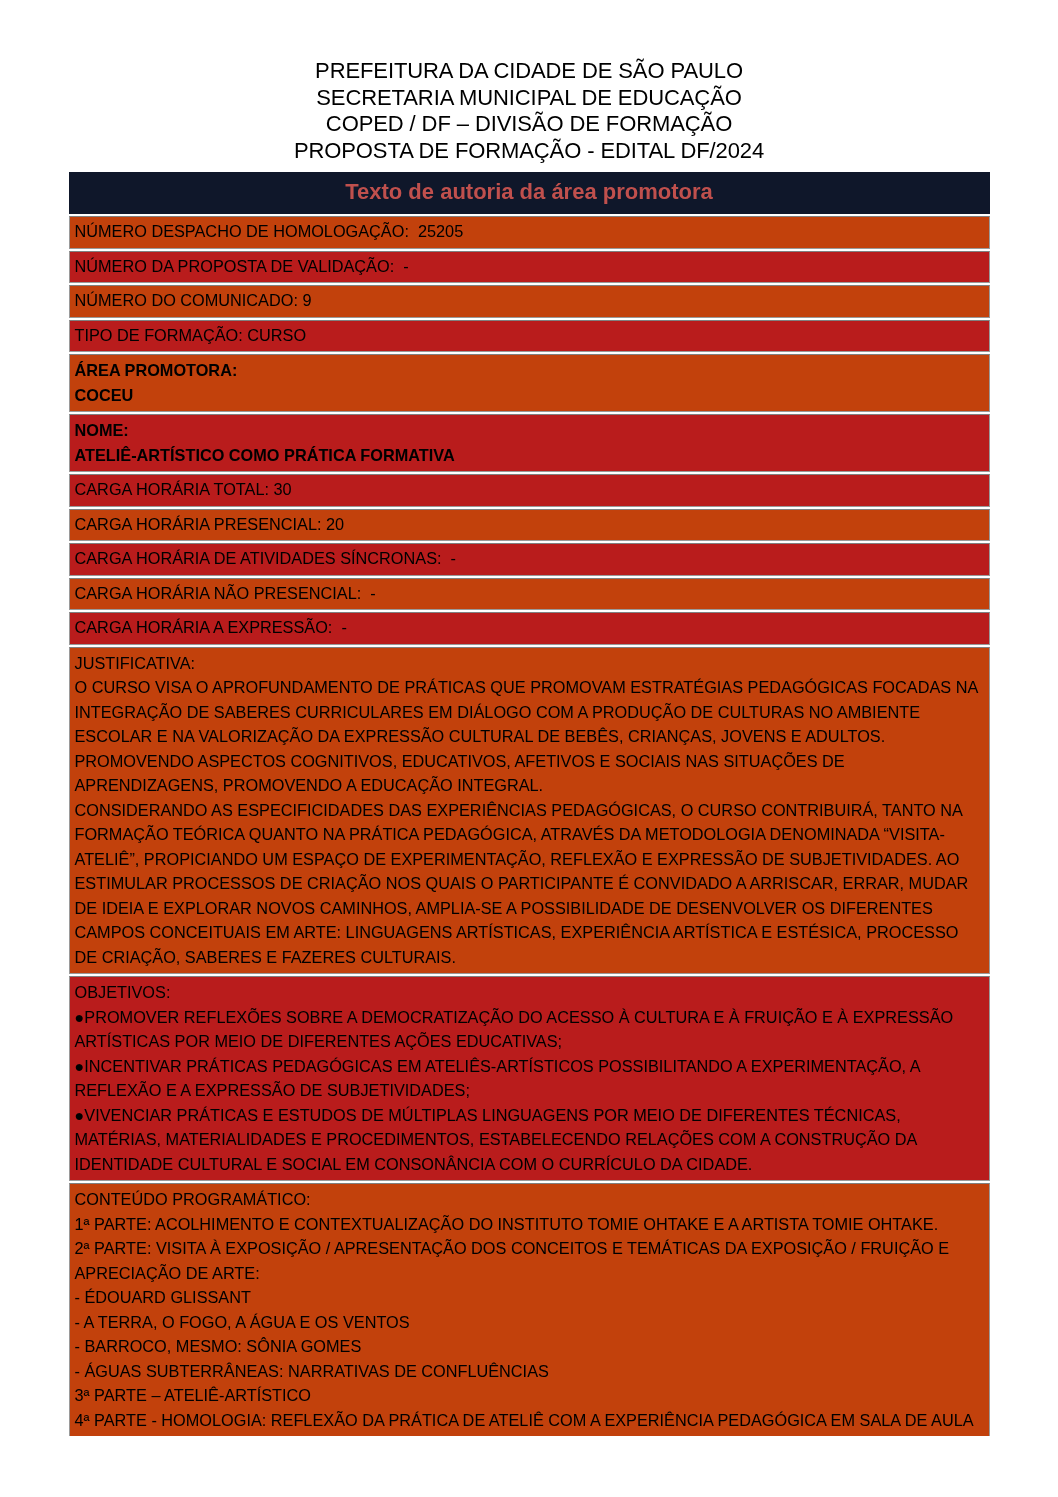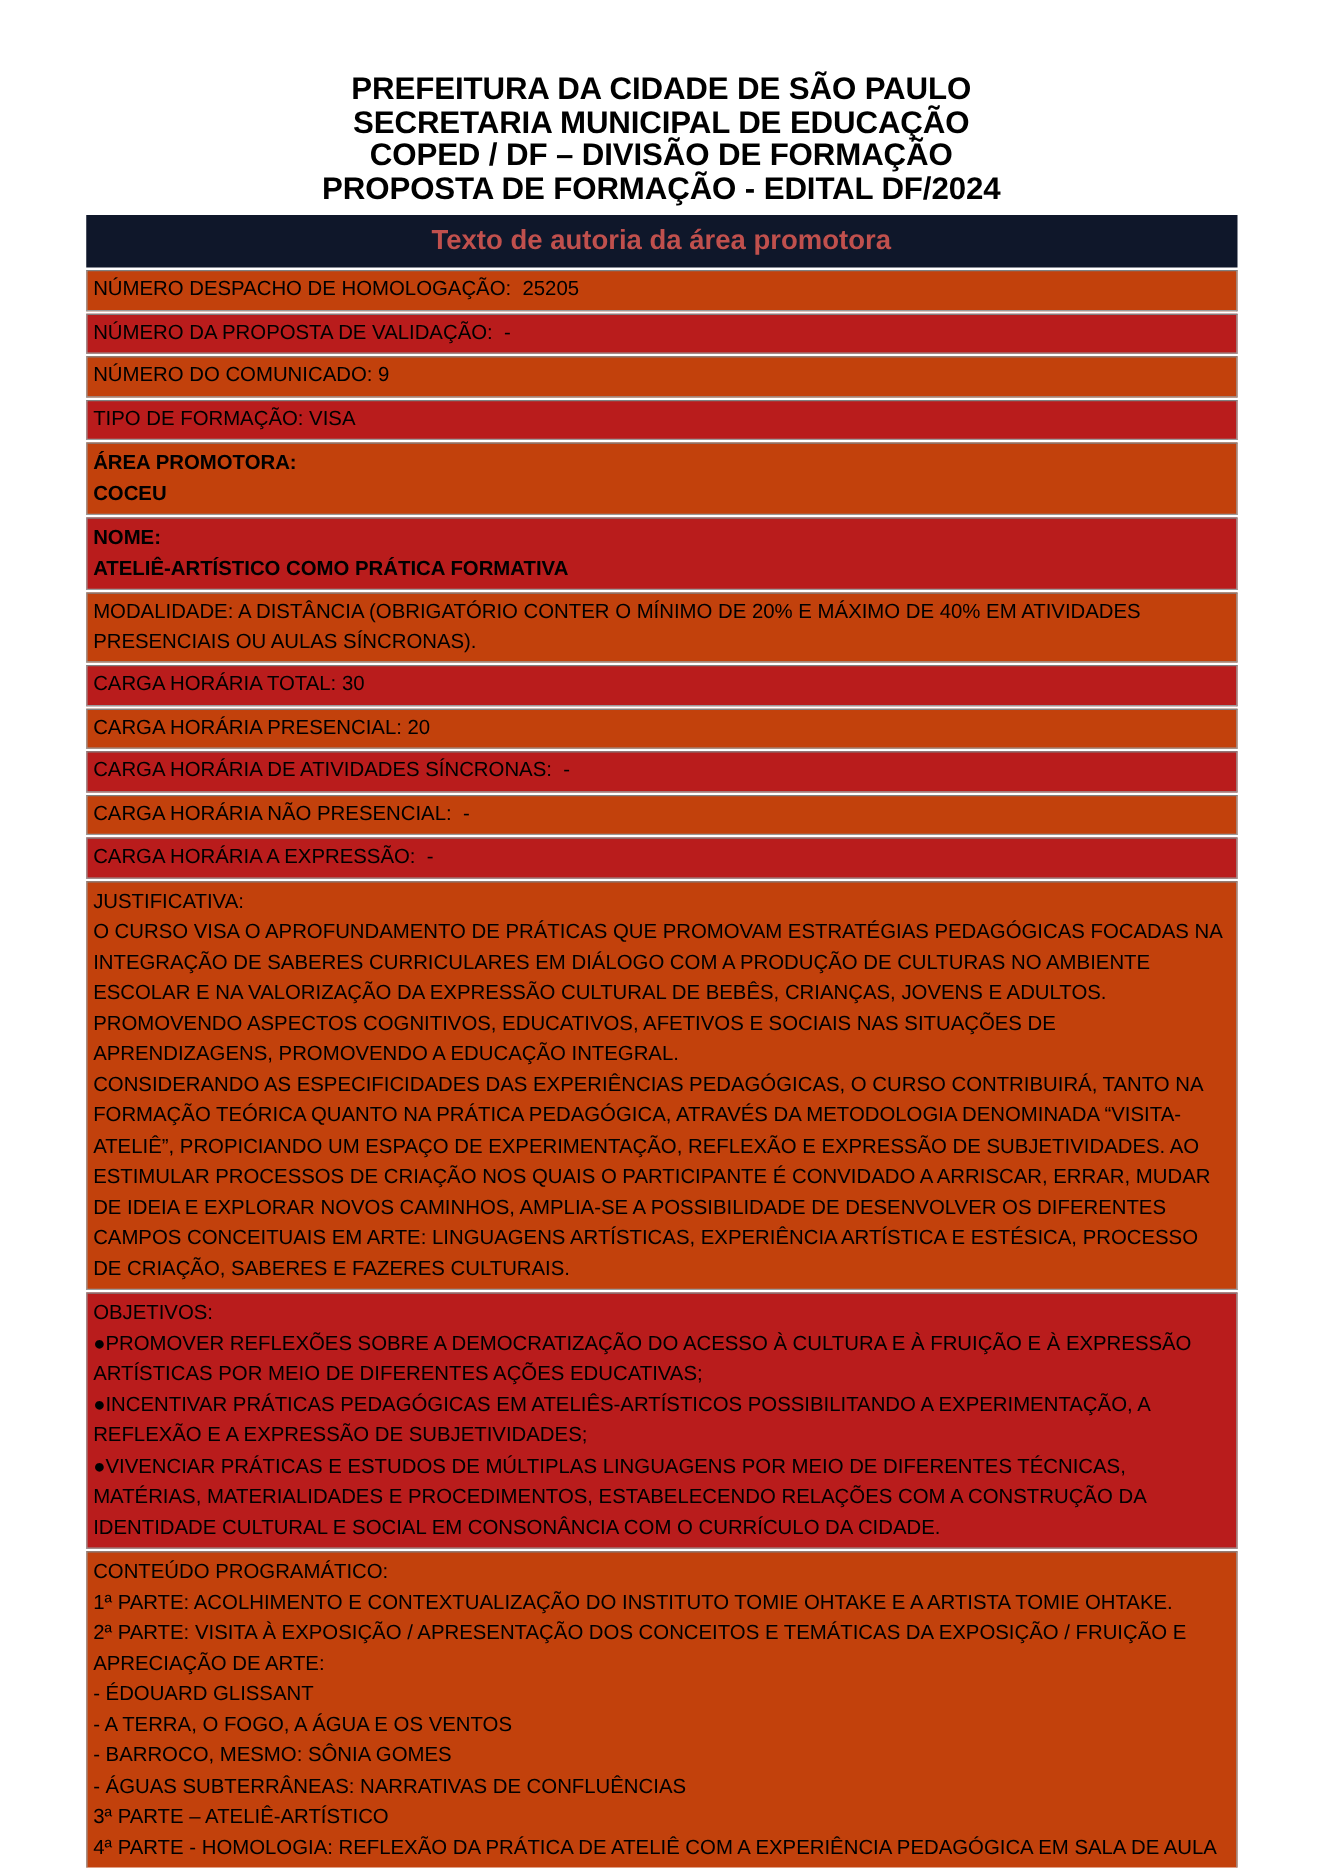--- a/index.html
+++ b/index.html
@@ -21,22 +21,22 @@
     overflow: hidden;
     box-sizing: border-box;
   }
 
   
   .doc-header {
     padding-top: 58px;
     text-align: center;
   }
   .doc-header .hline {
-    font-weight: bold;
-    font-size: 25px;
+    font-weight: normal;
+    font-size: 22px;
     line-height: 26.5px;
     letter-spacing: -0.1px;
     color: #000;
     white-space: nowrap;
   }
 
   
   .sheet {
     margin: 8px auto 0 auto;
     width: 921px;
@@ -97,32 +97,29 @@
         <div class="row">
           <p>NÚMERO DESPACHO DE HOMOLOGAÇÃO:  25205</p>
         </div>
         <div class="row shade">
           <p>NÚMERO DA PROPOSTA DE VALIDAÇÃO:  -</p>
         </div>
         <div class="row">
           <p>NÚMERO DO COMUNICADO: 9</p>
         </div>
         <div class="row shade">
-          <p>TIPO DE FORMAÇÃO: VISA</p>
+          <p>TIPO DE FORMAÇÃO: CURSO</p>
         </div>
         <div class="row bold block">
           <p>ÁREA PROMOTORA:
 COCEU</p>
         </div>
         <div class="row shade bold block">
           <p>NOME:
 ATELIÊ-ARTÍSTICO COMO PRÁTICA FORMATIVA</p>
-        </div>
-        <div class="row">
-          <p>MODALIDADE: A DISTÂNCIA (OBRIGATÓRIO CONTER O MÍNIMO DE 20% E MÁXIMO DE 40% EM ATIVIDADES PRESENCIAIS OU AULAS SÍNCRONAS).</p>
         </div>
         <div class="row shade">
           <p>CARGA HORÁRIA TOTAL: 30</p>
         </div>
         <div class="row">
           <p>CARGA HORÁRIA PRESENCIAL: 20</p>
         </div>
         <div class="row shade">
           <p>CARGA HORÁRIA DE ATIVIDADES SÍNCRONAS:  -</p>
         </div>

